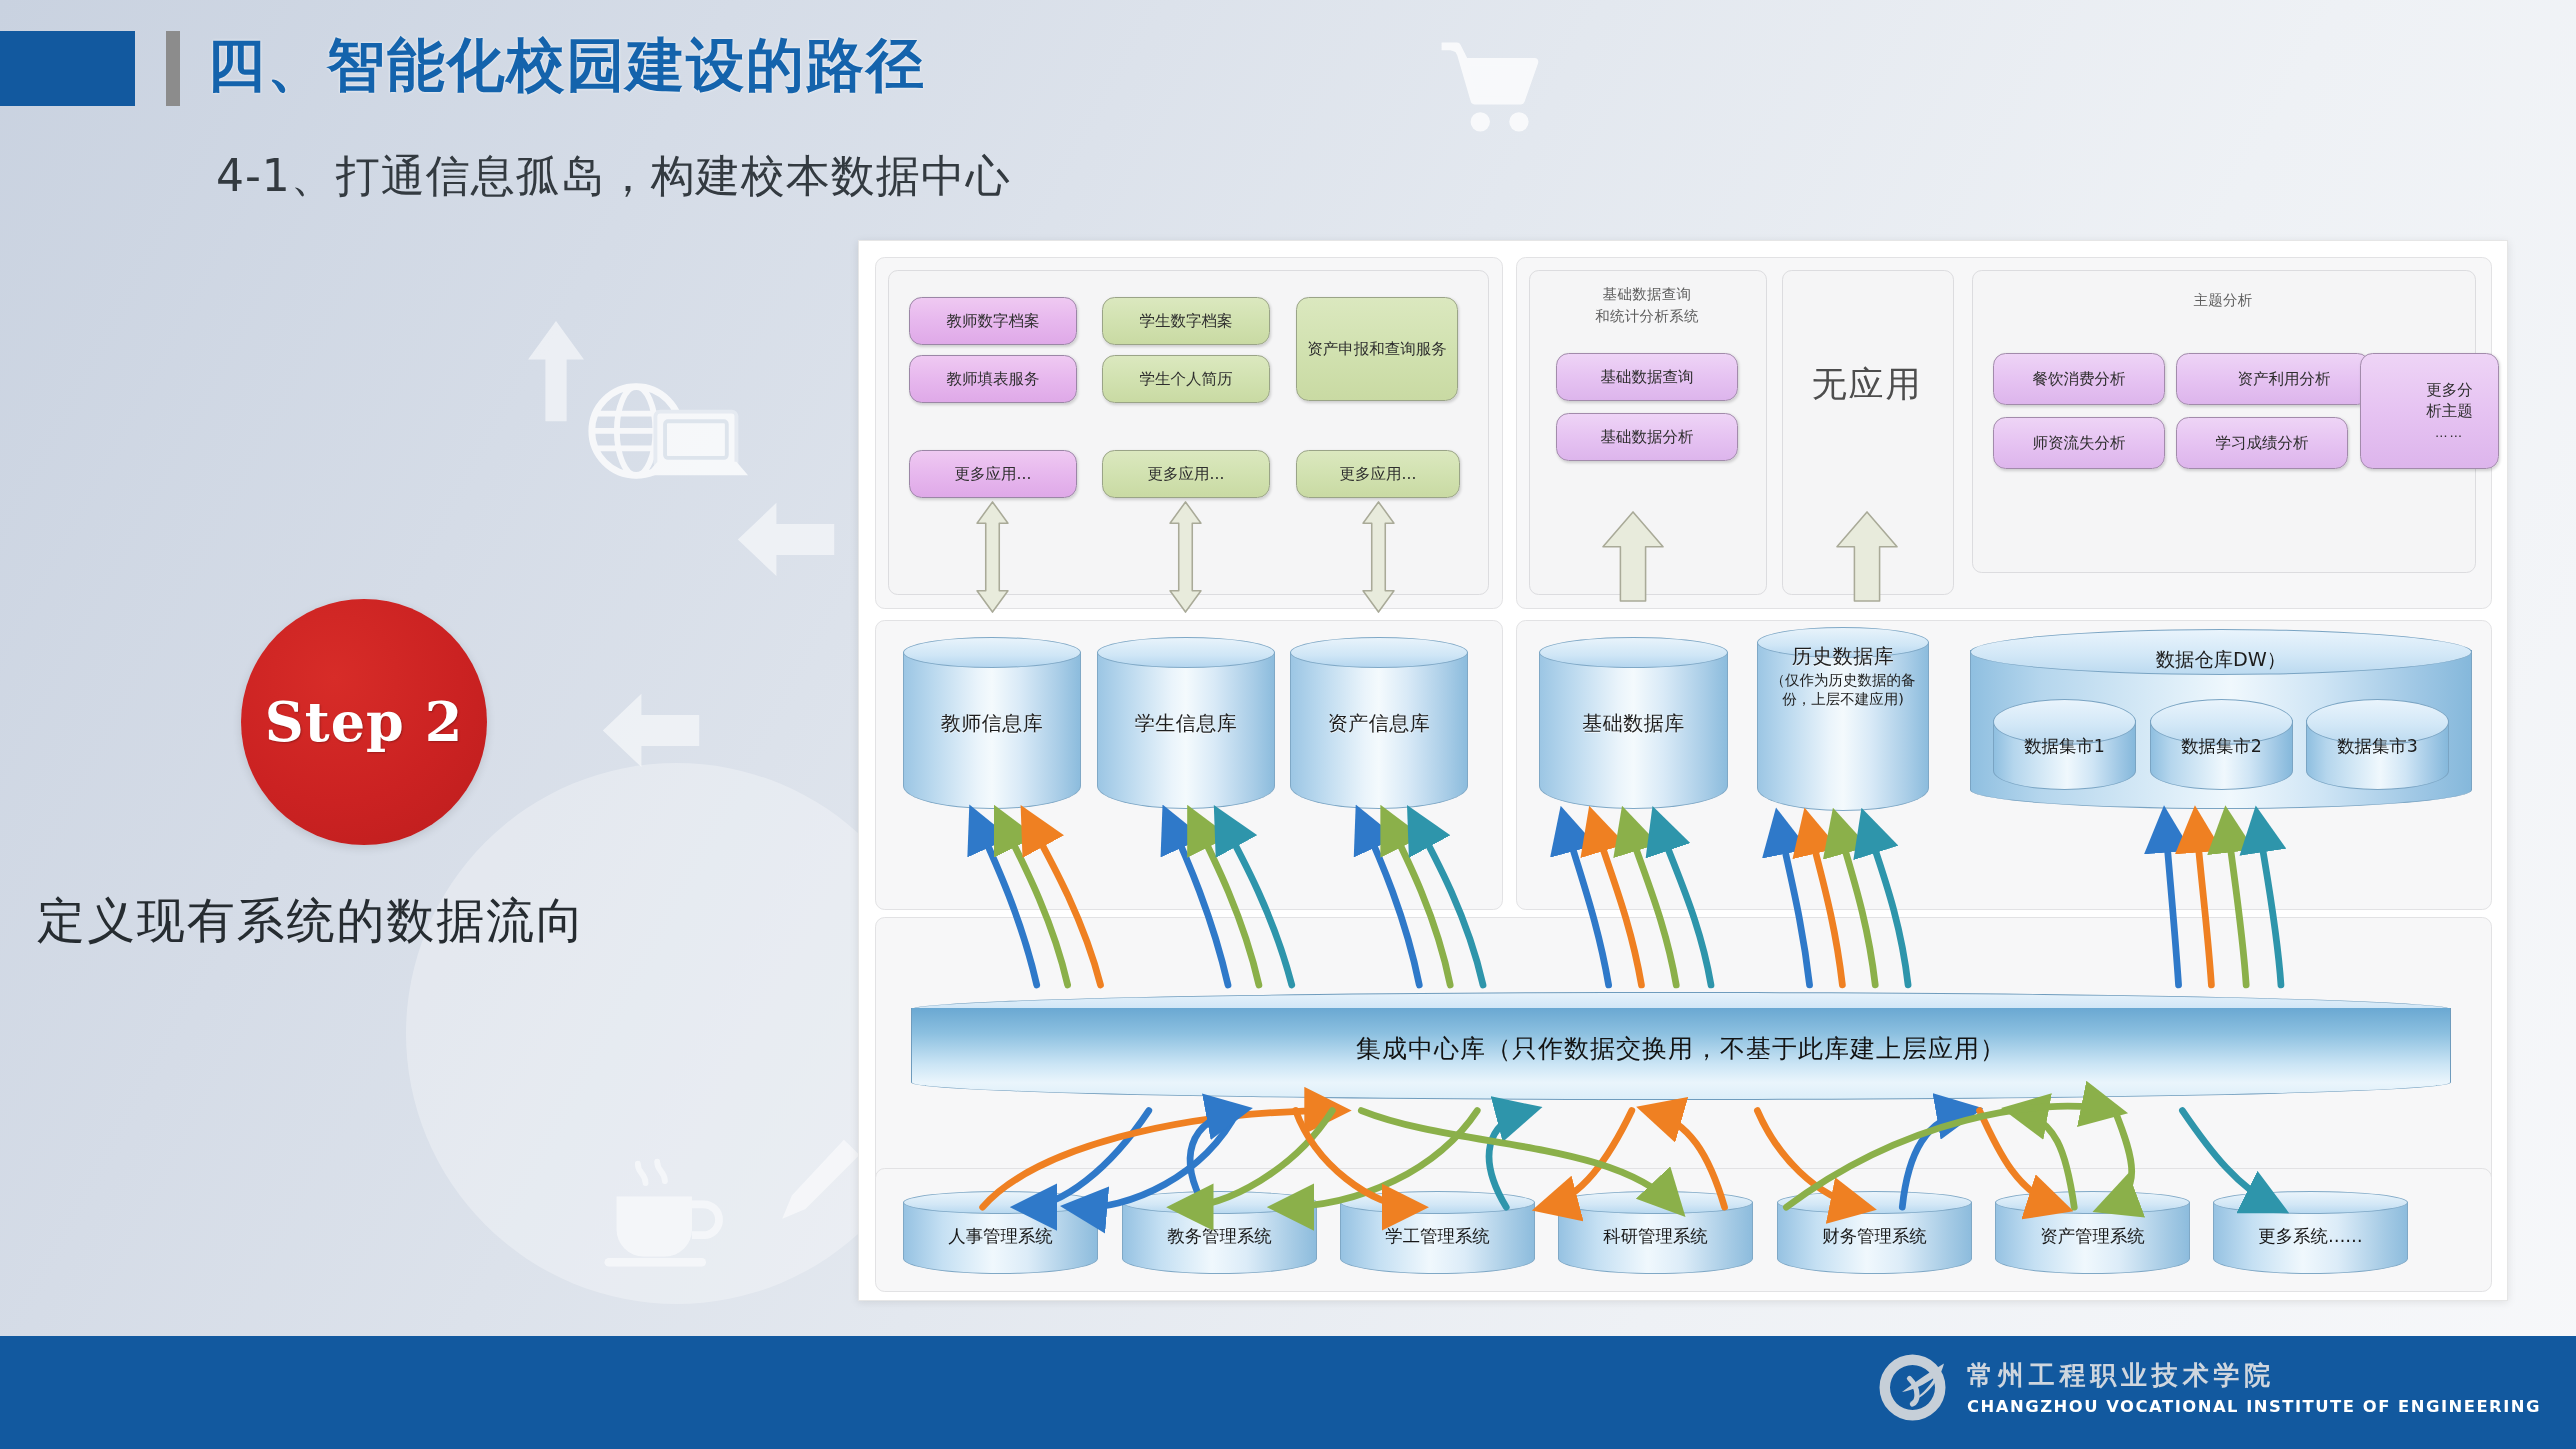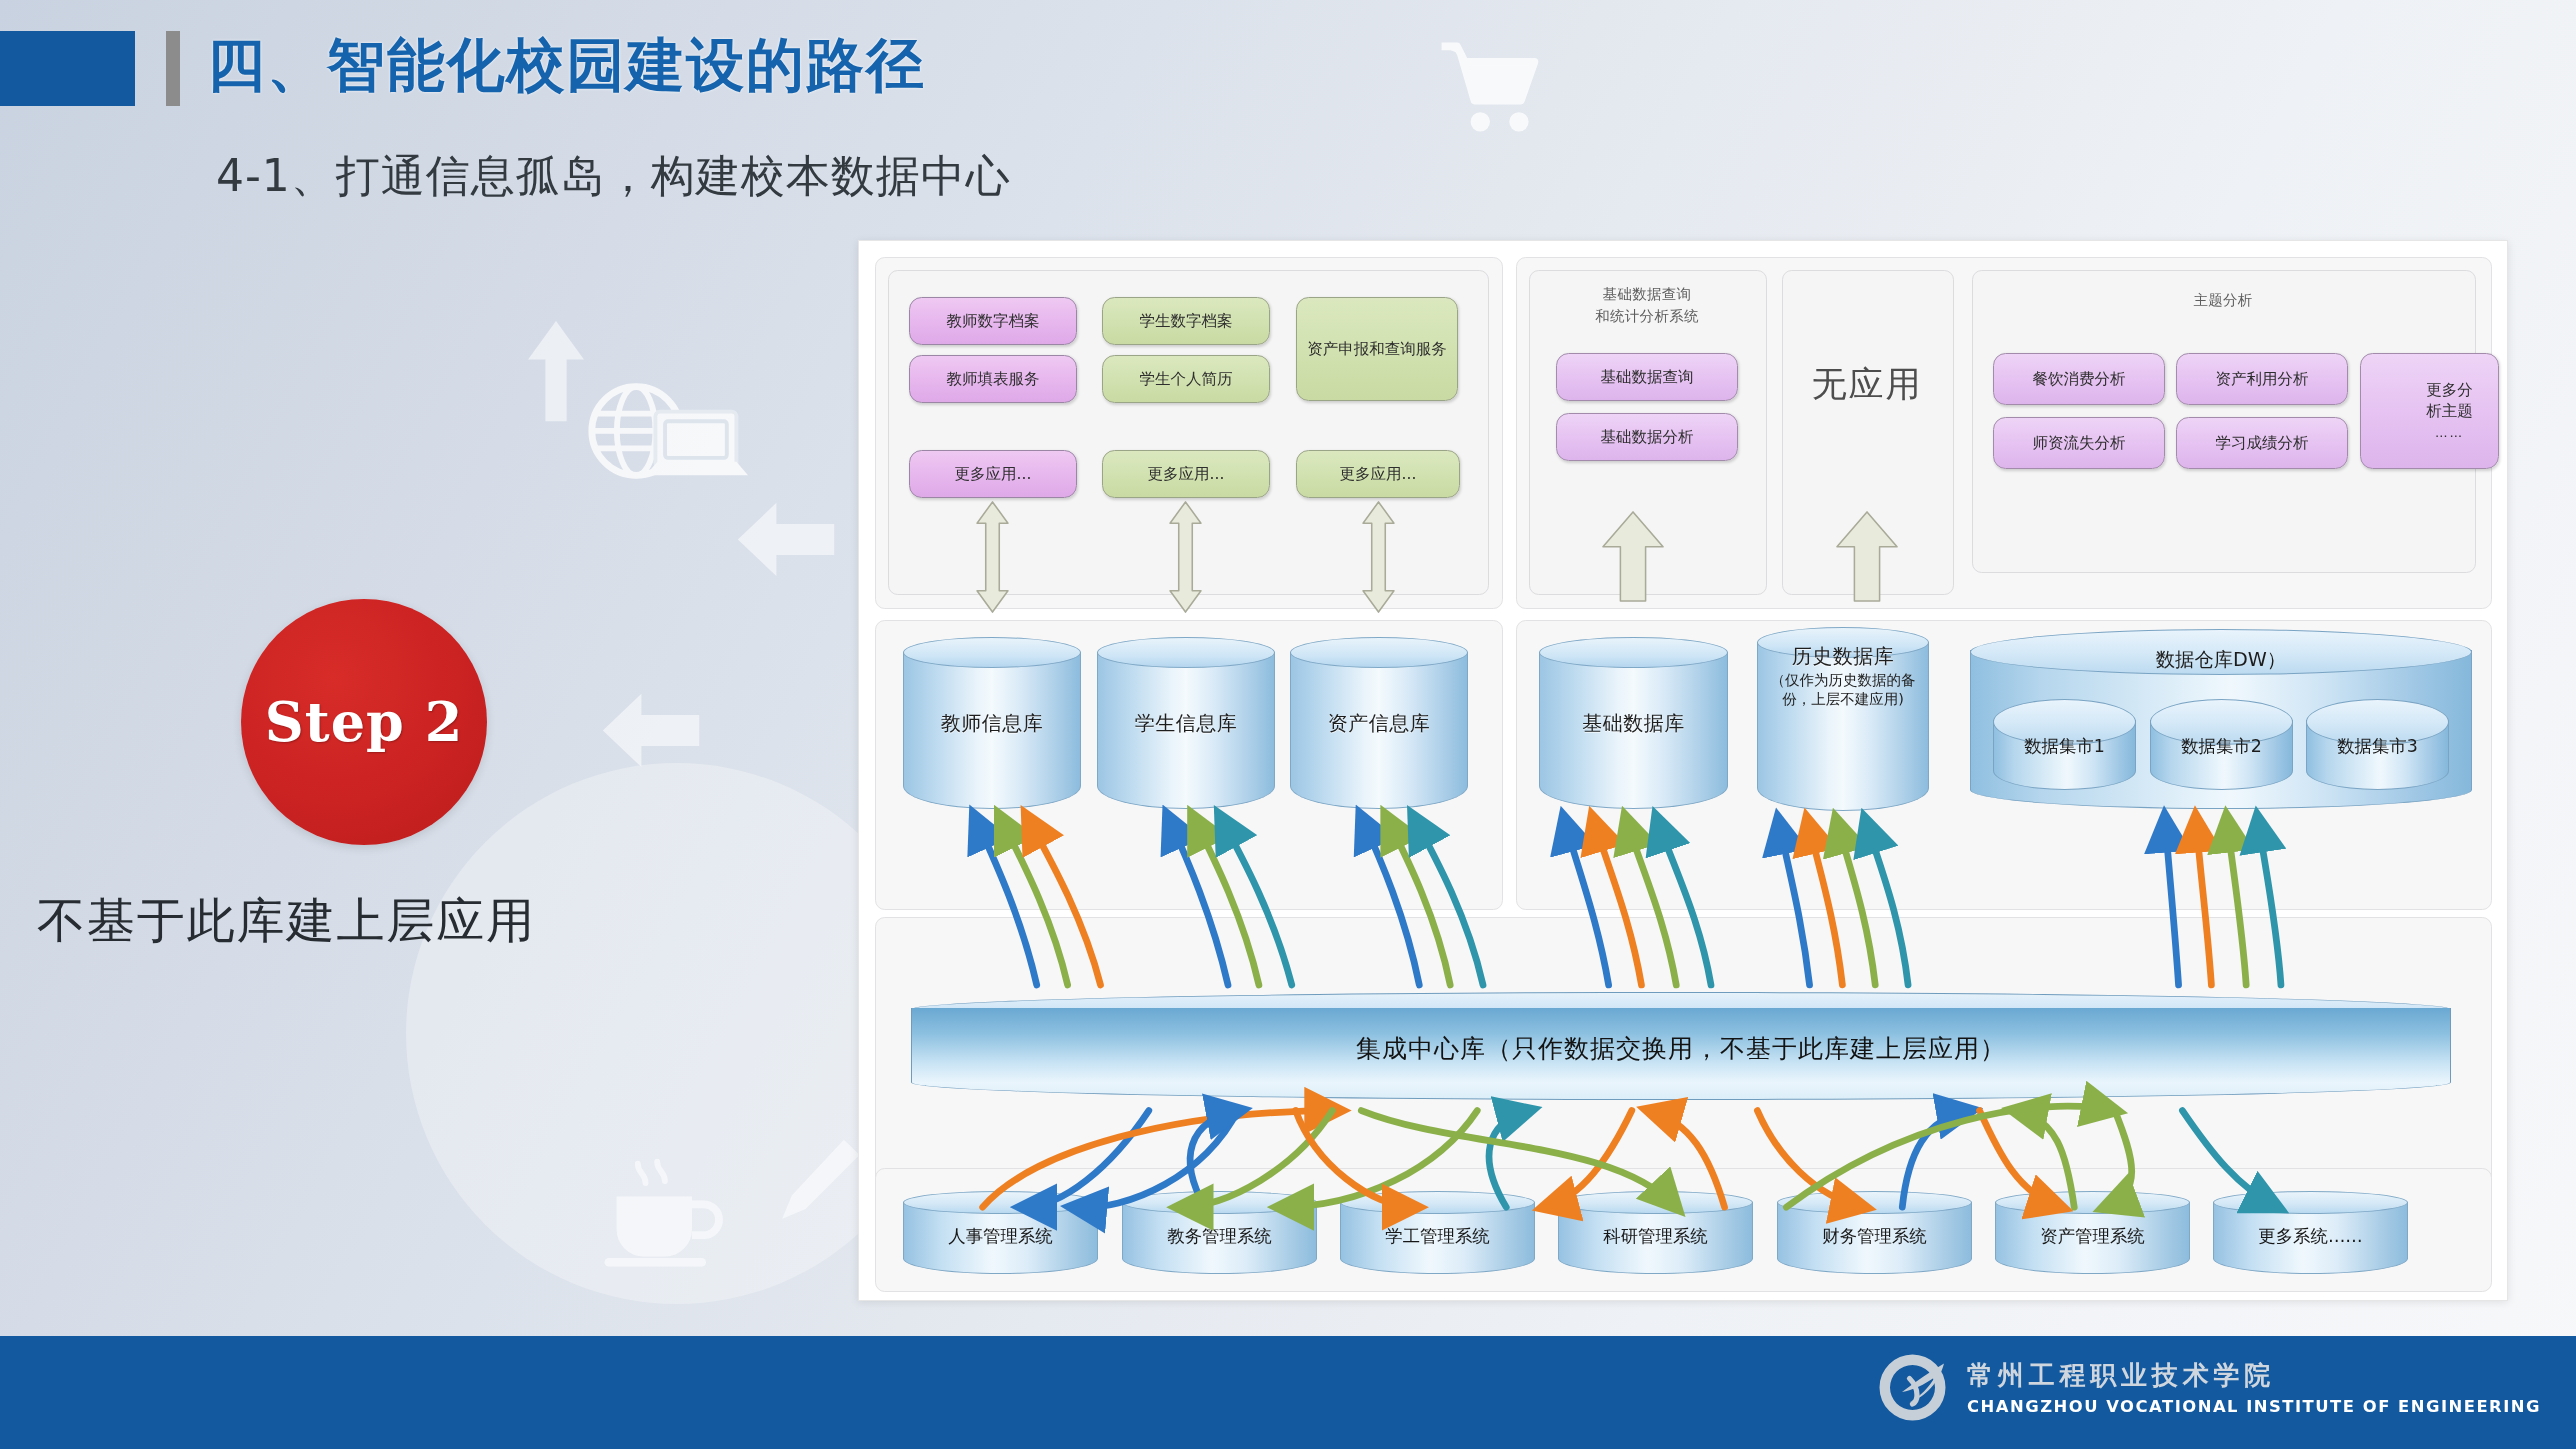--- a/index.html
+++ b/index.html
@@ -231,21 +231,21 @@
 <div id="title-block">
   <div id="title-swatch"></div>
   <div id="title-bar-gray"></div>
   <div id="page-title">四、智能化校园建设的路径</div>
 </div>
 <div id="page-subtitle">4-1、打通信息孤岛，构建校本数据中心</div>
 
 <div id="step-circle">
   <span id="step-label">Step 2</span>
 </div>
-<div id="left-caption">不基于此库建上层应用</div>
+<div id="left-caption">定义现有系统的数据流向</div>
 
 <div id="diagram">
 
   <div class="band" style="left:15.5px;top:15.5px;width:626px;height:350px;"></div>
   <div class="band" style="left:657px;top:15.5px;width:974px;height:350px;"></div>
 
   <div class="grp" style="left:29px;top:29px;width:599px;height:323px;"></div>
 
   <div class="pill purple" style="left:50px;top:56px;width:166px;height:46px;">教师数字档案</div>
   <div class="pill purple" style="left:50px;top:114px;width:166px;height:46px;">教师填表服务</div>
@@ -263,21 +263,21 @@
   <div class="grp-title" style="left:670px;top:66px;width:236px;">和统计分析系统</div>
   <div class="pill purple2" style="left:697px;top:112px;width:180px;height:46px;">基础数据查询</div>
   <div class="pill purple2" style="left:697px;top:172px;width:180px;height:46px;">基础数据分析</div>
 
   <div class="grp" style="left:923px;top:29px;width:170px;height:323px;"></div>
   <div class="noapp" style="left:923px;top:120px;width:170px;">无应用</div>
 
   <div class="grp" style="left:1113px;top:29px;width:502px;height:301px;"></div>
   <div class="grp-title" style="left:1113px;top:50px;width:502px;">主题分析</div>
   <div class="pill purple2" style="left:1134px;top:112px;width:170px;height:50px;">餐饮消费分析</div>
-  <div class="pill purple2" style="left:1317px;top:112px;width:170px;height:50px;">资产利用分析</div>
+  <div class="pill purple2" style="left:1317px;top:112px;width:170px;height:50px;padding-left:22px;">资产利用分析</div>
   <div class="pill purple2" style="left:1134px;top:176px;width:170px;height:50px;">师资流失分析</div>
   <div class="pill purple2" style="left:1317px;top:176px;width:170px;height:50px;">学习成绩分析</div>
   <div class="pill purple2" style="left:1501px;top:112px;width:97px;height:114px;flex-direction:column;line-height:21px;padding-left:40px;">
     <span>更多分</span>
     <span>析主题</span>
     <span style="font-size:12.6px;letter-spacing:1.9px;">……</span>
   </div>
 
   <div class="band" style="left:15.5px;top:379px;width:626px;height:288px;"></div>
   <div class="band" style="left:657px;top:379px;width:974px;height:288px;"></div>

